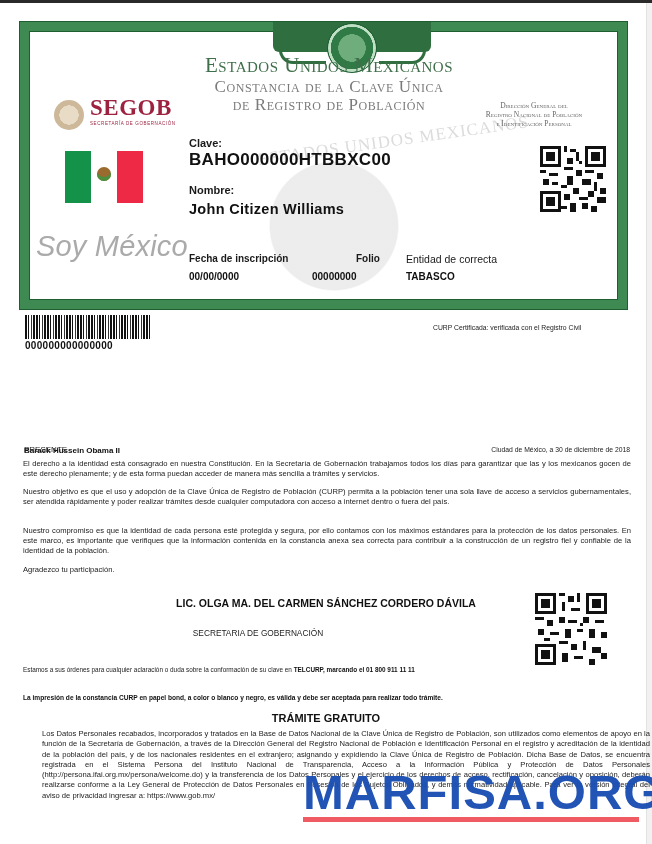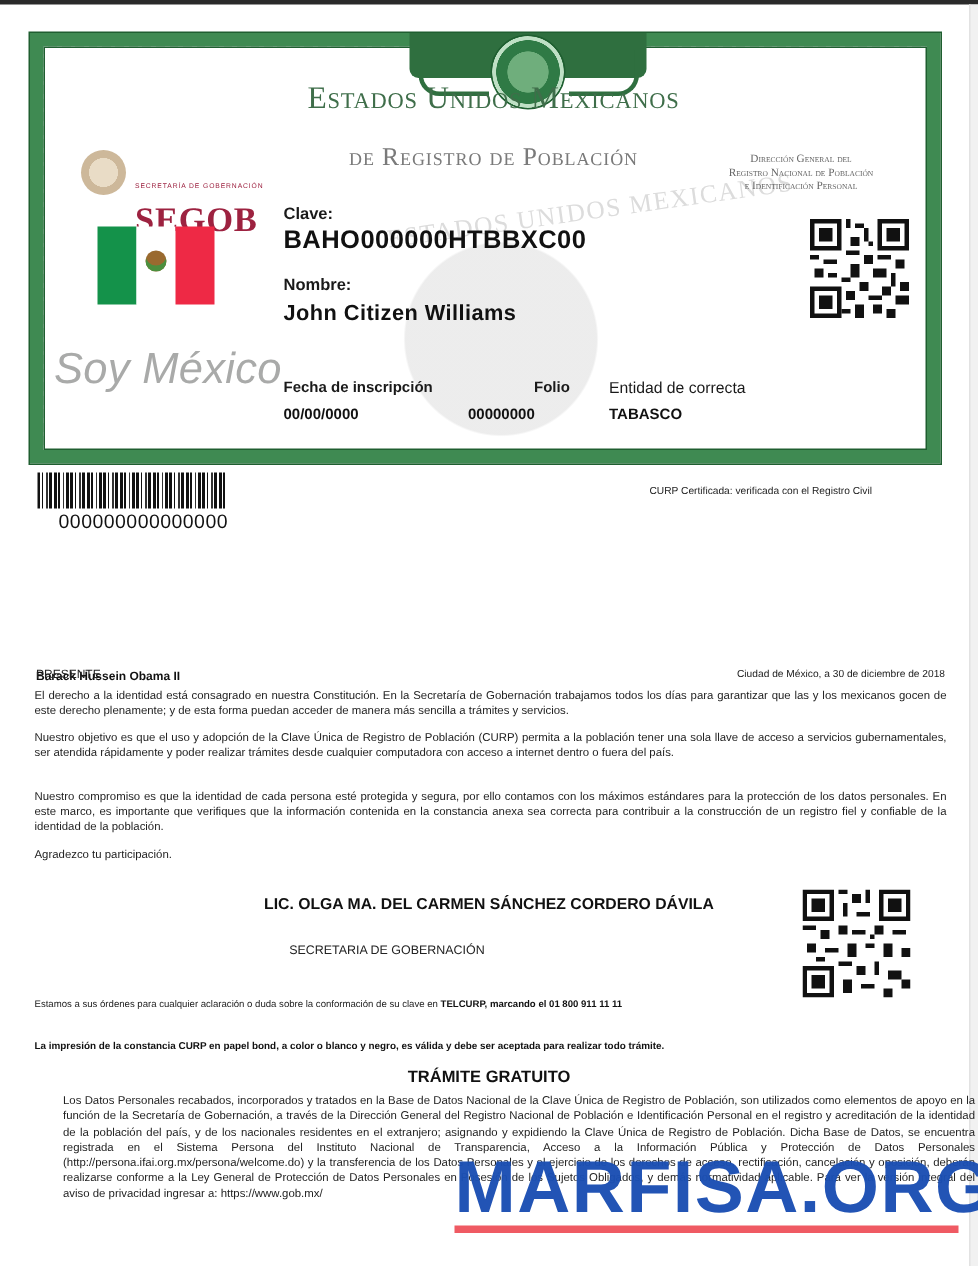--- a/index.html
+++ b/index.html
@@ -25,21 +25,21 @@
   .seal-band { position:absolute; left:244px; top:-9px; width:158px; height:30px; background:#2f6f3f; border-radius:0 0 6px 6px; }
   .seal { position:absolute; left:298px; top:-8px; width:48px; height:48px; border-radius:50%;
           background:radial-gradient(circle,#6fae7c 0 40%,#2f7a45 41% 62%,#bfe0c5 63% 70%,#2f7a45 71%); border:1px solid #1f5e30; }
   .scroll-l, .scroll-r { position:absolute; top:2px; width:44px; height:28px; border:3px solid #2f6f3f; border-top:none; }
   .scroll-l { left:250px; border-right:none; border-radius:0 0 0 14px; }
   .scroll-r { left:350px; border-left:none; border-radius:0 0 14px 0; }
 
   .segob-emblem { position:absolute; left:25px; top:69px; width:30px; height:30px; border-radius:50%;
                   background:radial-gradient(circle,#e9dcc6 0 45%,#cdb89a 46% 100%); }
   .segob-title { position:absolute; left:61px; top:64px; font-family:"Liberation Serif", serif; font-weight:bold;
-                 font-size:23px; color:#9d2240; letter-spacing:0.5px;margin-top:39px; }
+                 font-size:23px; color:#9d2240; letter-spacing:0.5px; }
   .segob-sub { position:absolute; left:61px; top:90px; font-size:4.5px; color:#9d2240; letter-spacing:0.6px; }
 
   .title-main { position:absolute; left:0; top:42px; width:100%; text-align:center; font-family:"Liberation Serif", serif;
                 font-variant:small-caps; font-size:21px; color:#3f6e4a; letter-spacing:0.5px; }
   .title-sub1, .title-sub2 { position:absolute; left:0; width:100%; text-align:center; font-family:"Liberation Serif", serif;
                 font-variant:small-caps; font-size:17px; color:#7a7a7a; letter-spacing:0.6px; }
   .title-sub1 { top:66px; }
   .title-sub2 { top:84px; }
   .title-wrap { position:absolute; left:150px; width:300px; top:-20px; height:120px; }
 
@@ -62,21 +62,21 @@
   .lbl { position:absolute; font-size:11px; font-weight:bold; color:#1a1a1a; }
   .val-big { position:absolute; font-size:17px; font-weight:bold; color:#111; letter-spacing:0.3px; }
   .val-sm { position:absolute; font-size:10px; font-weight:bold; color:#111; }
   .lbl-norm { position:absolute; font-size:10.5px; color:#1a1a1a; }
 
   .qr { position:absolute; background:#fff; }
   .qr svg { display:block; }
 
   .barcode { position:absolute; left:25px; top:315px; width:127px; height:24px;
              background:repeating-linear-gradient(90deg,#111 0 2px,#fff 2px 3px,#111 3px 4px,#fff 4px 6px,#333 6px 7px,#fff 7px 8px,#111 8px 10px,#fff 10px 11px); }
-  .barcode-num { position:absolute; left:25px; top:340px; width:127px; text-align:right; font-size:13px; color:#111; letter-spacing:0.3px; }
+  .barcode-num { position:absolute; left:25px; top:340px; width:127px; text-align:left; font-size:10px; color:#111; letter-spacing:0.3px;font-weight:bold; }
 
   .curp-cert { position:absolute; left:433px; top:324px; font-size:6.8px; color:#222; }
 
   .recipient { position:absolute; left:24px; top:398px; font-size:8px; font-weight:bold; color:#111;margin-top:48px; }
 
   .presente { position:absolute; left:24px; top:445px; font-size:8px; color:#222; }
   .fecha { position:absolute; right:22px; top:446px; font-size:6.8px; color:#222; }
 
   .para { position:absolute; left:23px; width:608px; font-size:7.6px; line-height:10.2px; color:#222; text-align:justify; }
   .p1 { top:459px; }
@@ -112,20 +112,21 @@
 
   <div class="watermark-seal"></div>
   <div class="watermark-text">ESTADOS UNIDOS MEXICANOS</div>
 
   <div class="segob-emblem"></div>
   <div class="segob-title">SEGOB</div>
   <div class="segob-sub">SECRETARÍA DE GOBERNACIÓN</div>
 
   <div class="title-wrap">
     <div class="title-main">Estados Unidos Mexicanos</div>
+    <div class="title-sub1">Constancia de la Clave Única</div>
     <div class="title-sub2">de Registro de Población</div>
   </div>
 
   <div class="dgr">
     <div>Dirección General del</div>
     <div>Registro Nacional de Población</div>
     <div>e Identificación Personal</div>
   </div>
 
   <div class="flag">

